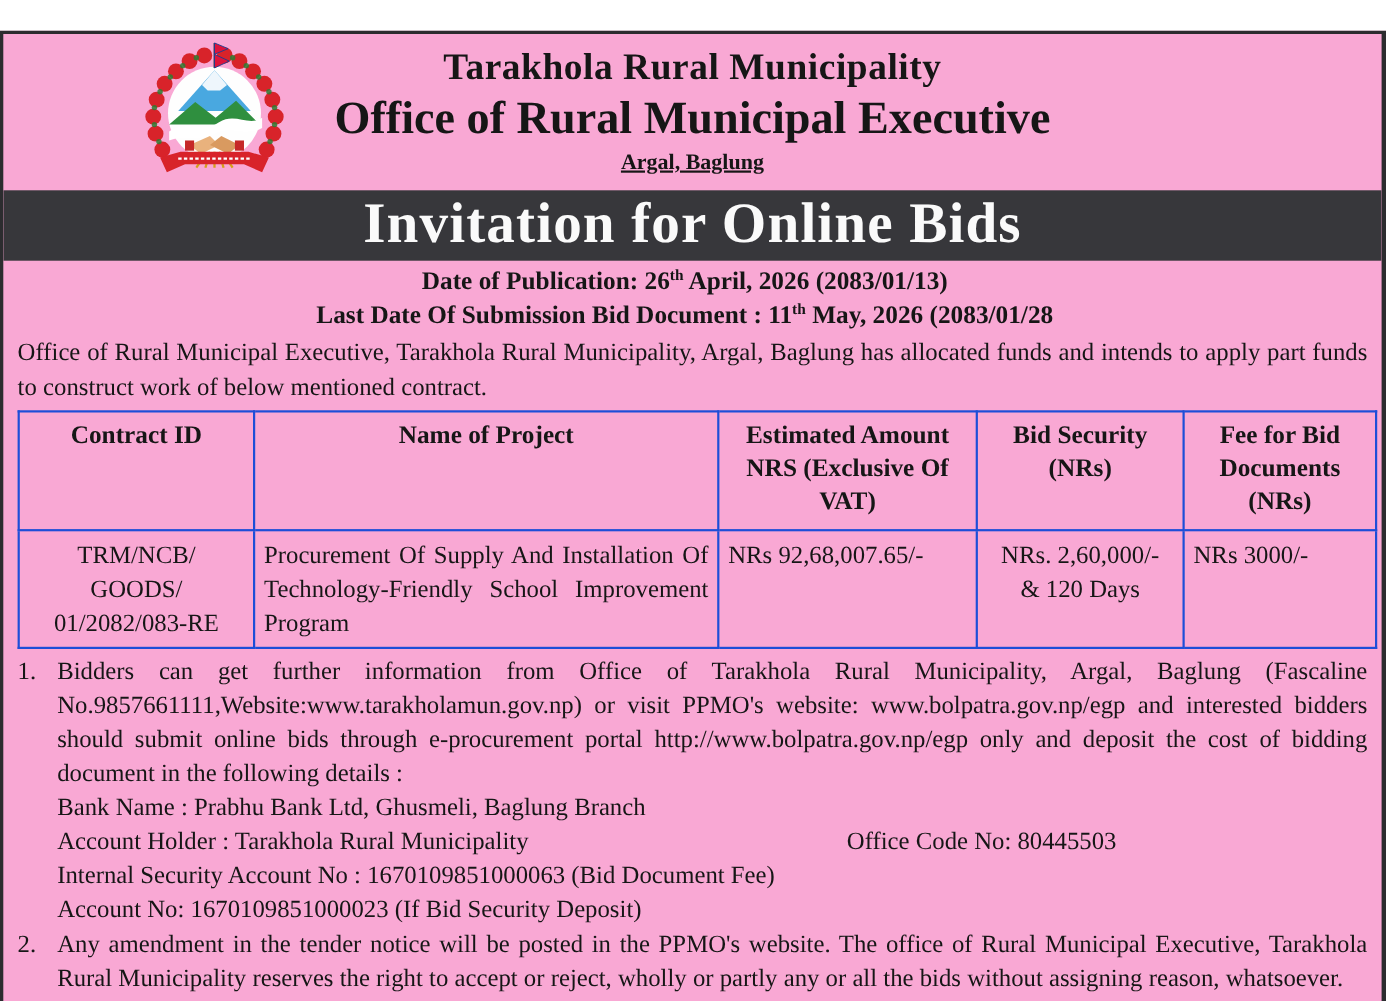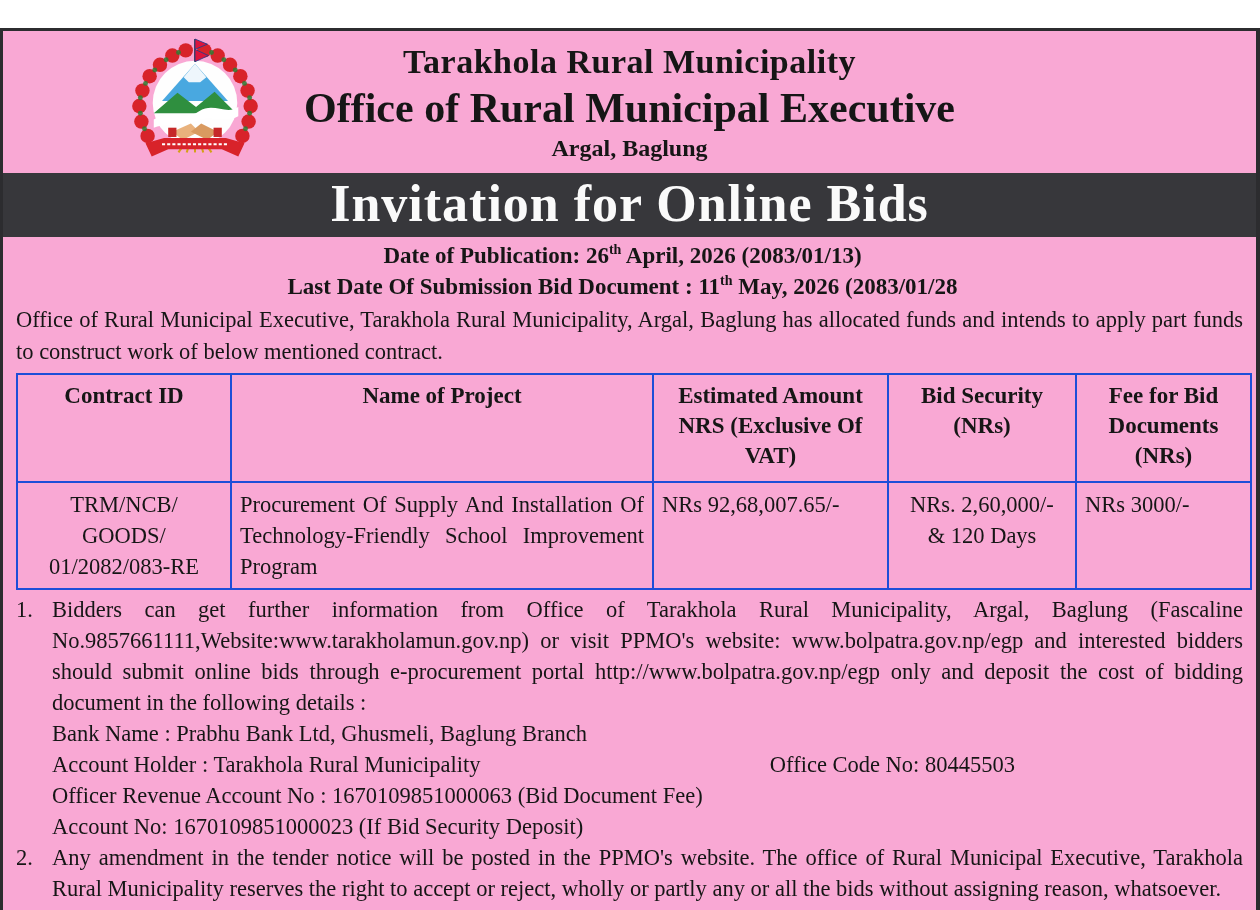--- a/index.html
+++ b/index.html
@@ -10,21 +10,21 @@
     border-top:3px solid #2c2c2f; border-left:3px solid #2c2c2f;
     border-right:4px solid #2c2c2f; border-bottom:11px solid #2c2c2f;
     overflow:hidden;
     margin-top:28px;
   }
   
   .header { position:relative; text-align:center; padding-top:10px; height:142px; }
   .logo { position:absolute; left:116px; top:6px; width:152px; height:134px; }
   .org-name   { font-size:34px; font-weight:bold; line-height:42px; letter-spacing:0.5px; }
   .office-name{ font-size:42px; font-weight:bold; line-height:50px; }
-  .address    { font-size:24px; font-weight:bold; line-height:30px; }
+  .address    { font-size:20px; font-weight:bold; line-height:30px;text-decoration:underline; }
   
   .banner { height:64px; background:#37373b; color:#fafafa; text-align:center; }
   .banner-title { font-size:52px; font-weight:bold; line-height:62px; letter-spacing:1px; }
   
   .dates { text-align:center; padding:3px 14px 0 0; font-weight:bold; font-size:23px; line-height:31px; }
   sup.ord { font-size:14px; vertical-align:super; line-height:0; }
   
   .intro { margin:2px 13px 0 13px; font-size:22.5px; line-height:32px; text-align:justify; }
   
   table.tender { width:1234px; margin:5px 13px 0 13px; border-collapse:collapse; table-layout:fixed; }
@@ -179,21 +179,21 @@
   <div class="notes">
     <div class="note">
       <div class="note-num">1.</div>
       <div class="note-body">
         <div class="just">Bidders can get further information from Office of Tarakhola Rural Municipality, Argal, Baglung (Fascaline No.9857661111,Website:www.tarakholamun.gov.np) or visit PPMO's website: www.bolpatra.gov.np/egp and interested bidders should submit online bids through e-procurement portal http://www.bolpatra.gov.np/egp only  and deposit the cost of bidding document in the following details :</div>
         <div>Bank Name : Prabhu Bank Ltd, Ghusmeli, Baglung Branch</div>
         <div class="split-line">
           <span>Account Holder : Tarakhola Rural Municipality</span>
           <span class="right-part">Office Code No: 80445503</span>
         </div>
-        <div>Officer Revenue Account No : 1670109851000063 (Bid Document Fee)</div>
+        <div>Internal Security Account No : 1670109851000063 (Bid Document Fee)</div>
         <div>Account No: 1670109851000023 (If Bid Security Deposit)</div>
       </div>
     </div>
     <div class="note">
       <div class="note-num">2.</div>
       <div class="note-body just">Any amendment in the tender notice will be posted in the PPMO's website. The office of Rural Municipal Executive, Tarakhola Rural Municipality reserves the right to accept or reject, wholly or partly any or all the bids without assigning reason, whatsoever.</div>
     </div>
   </div>
 
   <div class="footer">Chief Administrative Officer</div>

